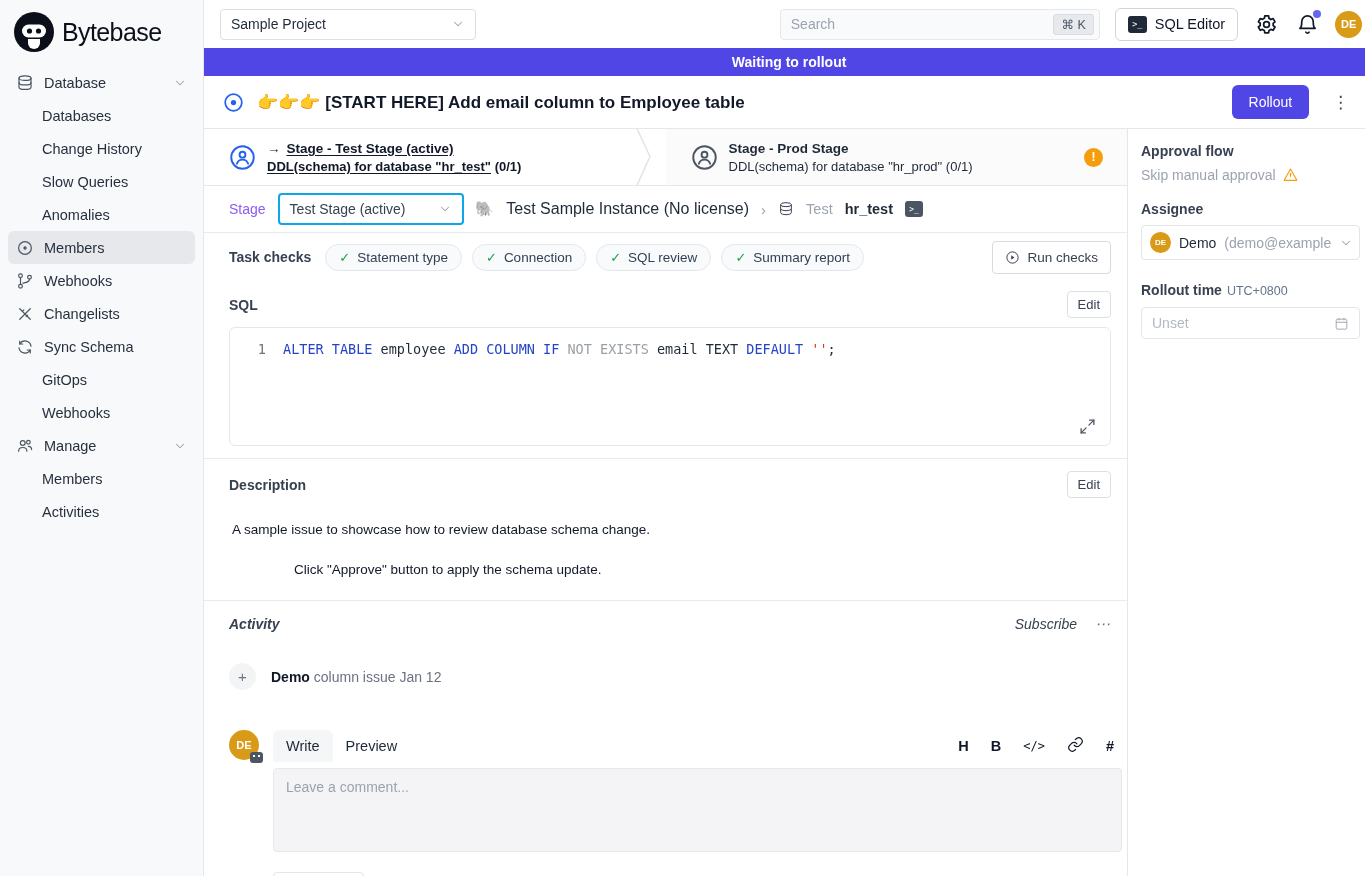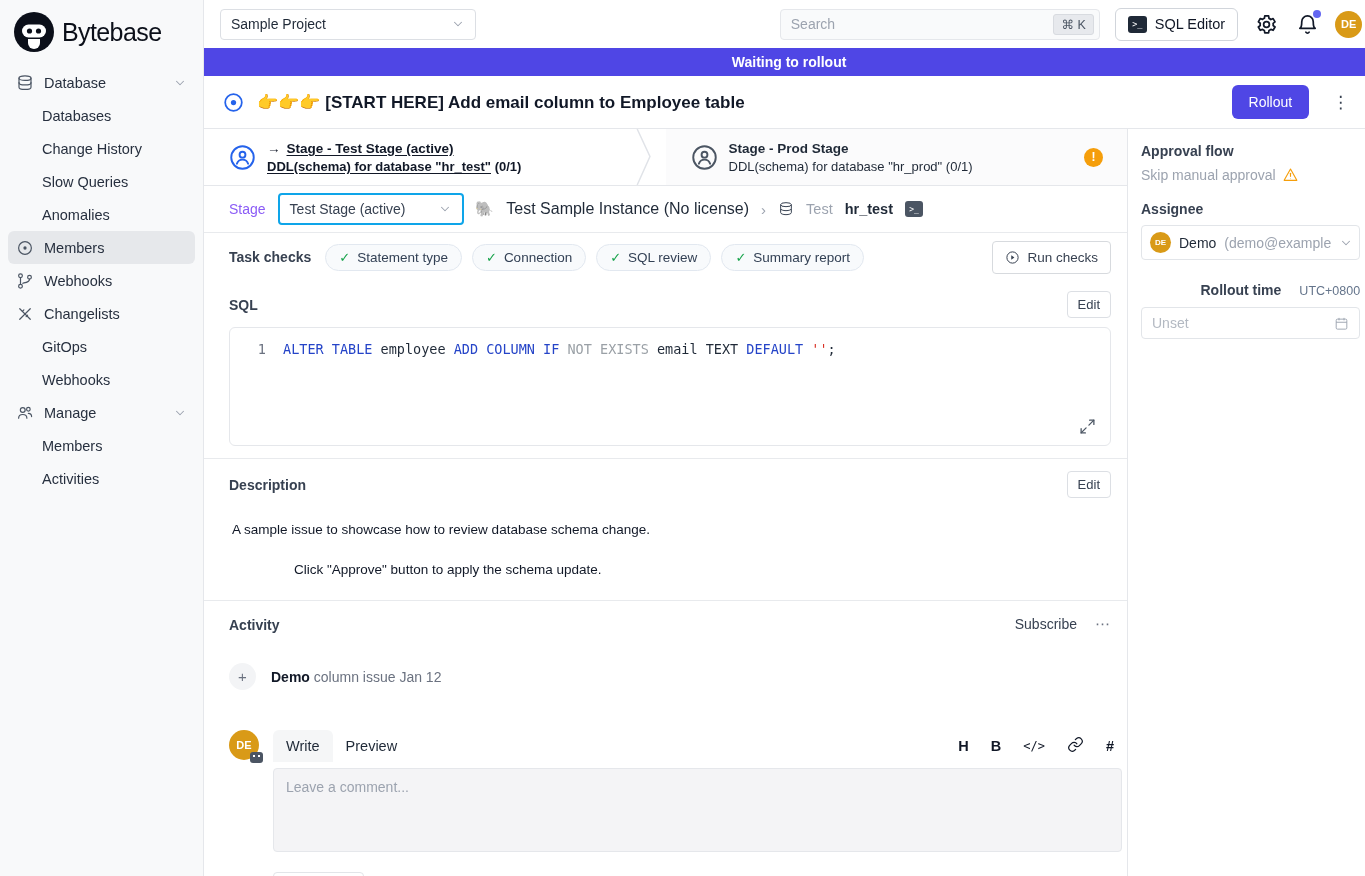--- a/index.html
+++ b/index.html
@@ -112,21 +112,21 @@
   .expand-icon { position:absolute; right:14px; bottom:10px; width:17px; height:17px; cursor:pointer;
     stroke:#4b5563; fill:none; stroke-width:1.8; stroke-linecap:round; stroke-linejoin:round; }
 
   
   .desc-section { border-top:1px solid #e8eaed; padding:12px 16px 20px 25px; }
   .desc-body { margin-top:22px; font-size:13.5px; color:#111827; line-height:20px; padding-left:3px; }
   .desc-line2 { margin-top:20px; padding-left:62px; }
 
   
   .activity-section { border-top:1px solid #e8eaed; padding:14px 16px 0 25px; }
-  .activity-head { display:flex; align-items:flex-end; }
+  .activity-head { display:flex; align-items:center;font-style:italic; }
   .activity-right { margin-left:auto; display:flex; align-items:center; gap:18px; }
   .subscribe { font-size:14px; color:#374151; cursor:pointer; }
   .dots { color:#6b7280; font-size:15px; letter-spacing:1px; cursor:pointer; }
   .activity-entry { margin-top:30px; display:flex; align-items:center; gap:15px; }
   .plus-circle { width:27px; height:27px; border-radius:50%; background:#f3f4f6; color:#6b7280; font-size:15px;
     display:flex; align-items:center; justify-content:center; }
   .entry-text { font-size:14px; color:#6b7280; }
   .entry-text b { color:#111827; font-weight:700; }
 
   
@@ -157,21 +157,21 @@
   .panel-title { font-size:14px; font-weight:600; color:#374151; }
   .panel-muted { margin-top:8px; font-size:14px; color:#9ca3af; display:flex; align-items:center; gap:6px; }
   .warn-tri { width:17px; height:16px; stroke:#f59e0b; fill:none; stroke-width:1.7; stroke-linecap:round; stroke-linejoin:round; }
   .assignee-title { margin-top:18px; }
   .assignee-box { margin-top:8px; height:35px; border:1px solid #e2e5e9; border-radius:4px; display:flex;
     align-items:center; gap:8px; padding:0 6px 0 8px; cursor:pointer; overflow:hidden; }
   .assignee-box .avatar { width:21px; height:21px; font-size:8px; flex:none; }
   .assignee-name { font-size:14px; color:#1f2937; white-space:nowrap; }
   .assignee-email { font-size:14px; color:#9ca3af; white-space:nowrap; overflow:hidden; flex:1; }
   .sel-chev { width:14px; height:14px; stroke:#9ca3af; fill:none; stroke-width:1.8; stroke-linecap:round; stroke-linejoin:round; flex:none; }
-  .rollout-title { margin-top:22px; display:flex; align-items:baseline; gap:18px;justify-content:flex-end; }
+  .rollout-title { margin-top:22px; display:flex; align-items:baseline; gap:5px; }
   .tz { font-size:12.5px; font-weight:400; color:#64748b; }
   .unset-box { margin-top:9px; height:32px; border:1px solid #e2e5e9; border-radius:4px; display:flex;
     align-items:center; justify-content:space-between; padding:0 10px; cursor:pointer; }
   .unset-text { font-size:14px; color:#b3b9c2; }
   .cal-icon { width:15px; height:15px; stroke:#9ca3af; fill:none; stroke-width:1.5; }
 </style>
 </head>
 <body>
 
 <div class="app">
@@ -230,20 +230,29 @@
       <span>Webhooks</span>
     </div>
     <div class="nav-item">
       <svg class="nav-icon" viewBox="0 0 24 24">
         <path d="M5 5l14 14"></path>
           <path d="M19 5L5 19"></path>
         <path d="M8.5 8.5l2-2"></path>
           <path d="M13.5 15.5l2-2"></path>
       </svg>
       <span>Changelists</span>
+    </div>
+    <div class="nav-item">
+      <svg class="nav-icon" viewBox="0 0 24 24">
+        <path d="M20 11a8 8 0 0 0-14.9-3"></path>
+          <path d="M5 4v4h4"></path>
+        <path d="M4 13a8 8 0 0 0 14.9 3"></path>
+          <path d="M19 20v-4h-4"></path>
+      </svg>
+      <span>Sync Schema</span>
     </div>
     <div class="nav-item sub">
       <span>GitOps</span>
     </div>
     <div class="nav-item sub">
       <span>Webhooks</span>
     </div>
     <div class="nav-item">
       <svg class="nav-icon" viewBox="0 0 24 24">
         <circle cx="9" cy="8" r="3.2"></circle>

